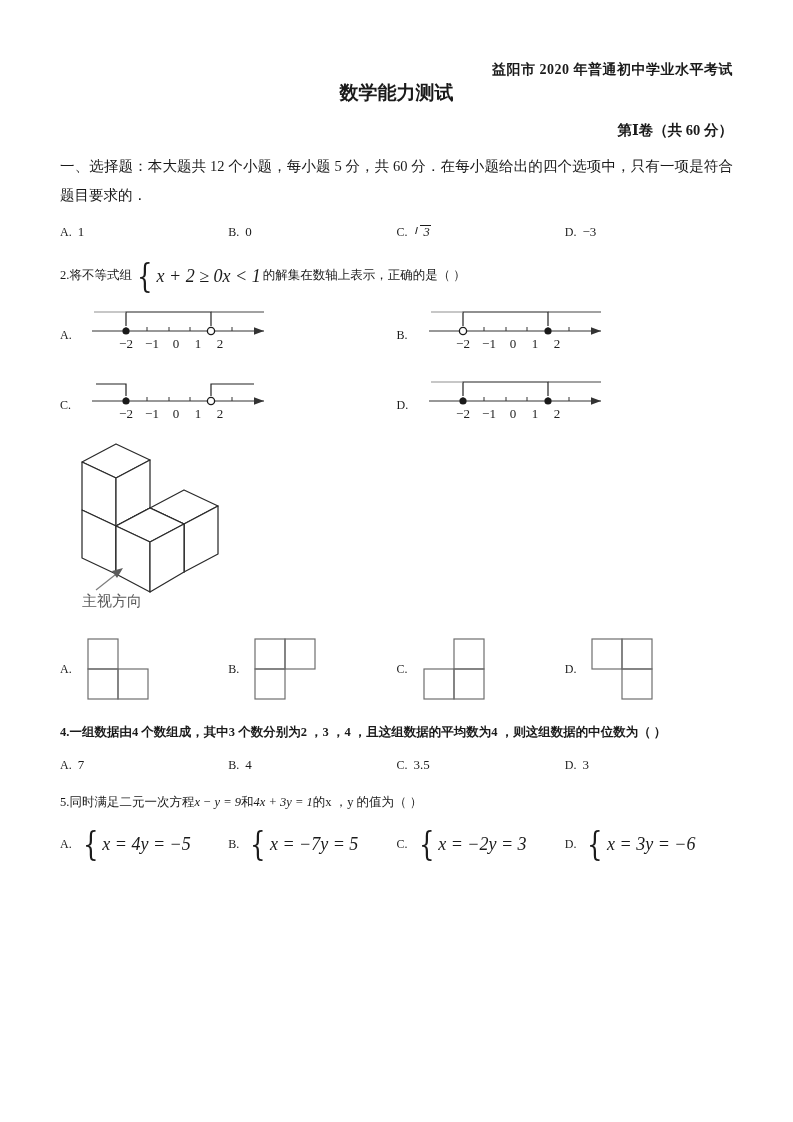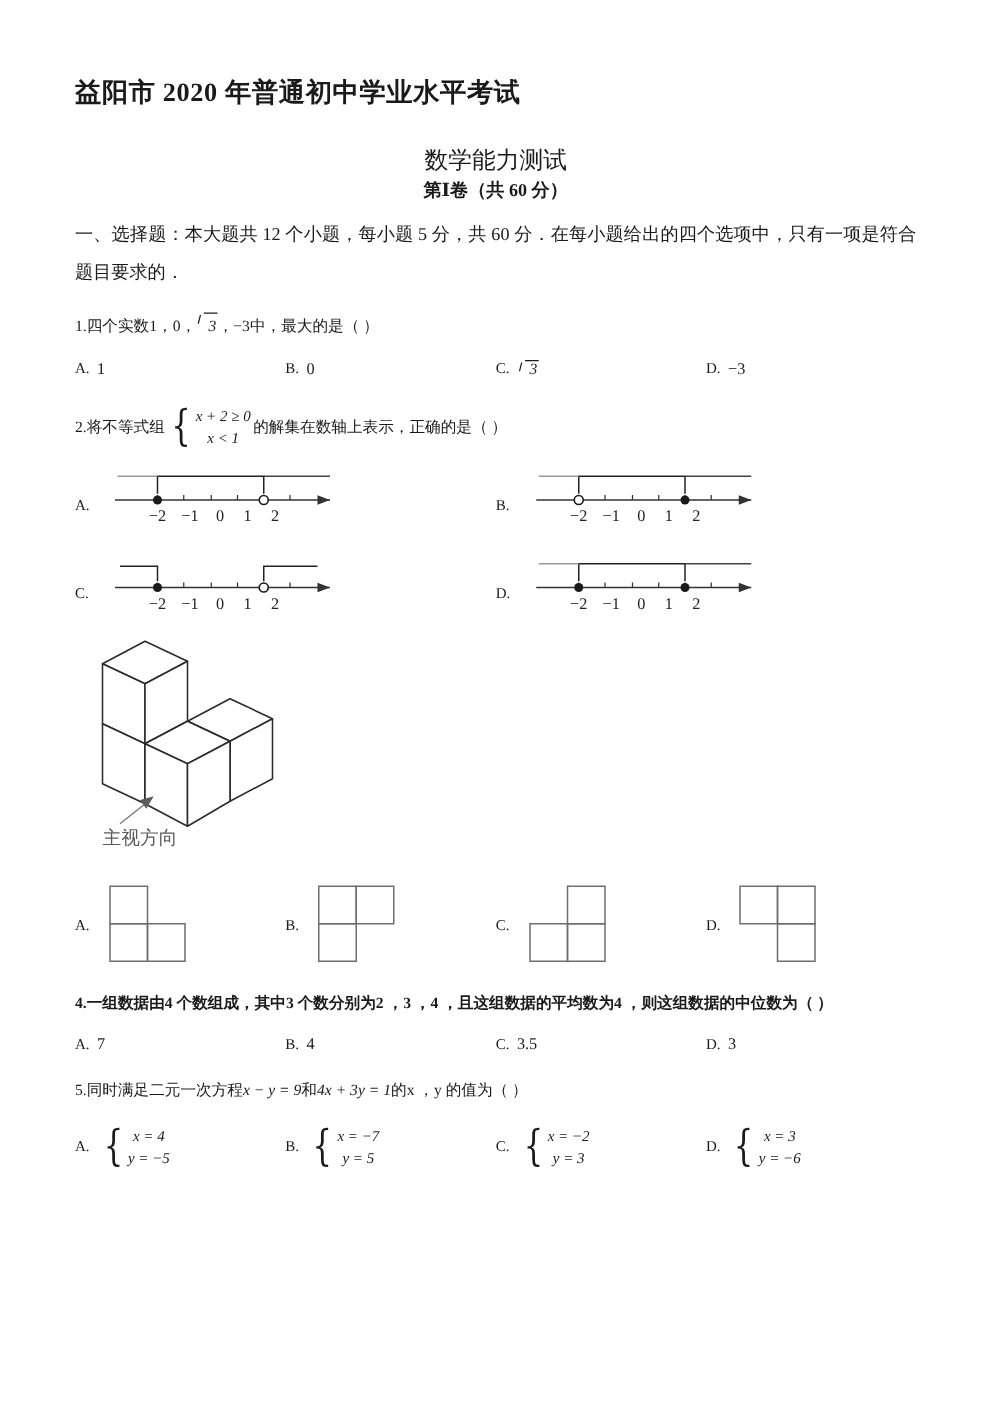--- a/index.html
+++ b/index.html
@@ -10,39 +10,39 @@
     background: #ffffff;
     font-family: "Liberation Serif", "DejaVu Serif", serif;
     color: #1a1a1a;
     position: relative;
     overflow: hidden;
   }
   .page { padding: 0 60px; position: relative; height: 100%; }
 
   
   .title-main {
-    text-align: left;
-    font-size: 21px;
+    text-align: right;
+    font-size: 14px;
     font-weight: bold;
     letter-spacing: 0.5px;
     margin-top: 62px;
     line-height: 1.2;
   }
   .title-sub {
     text-align: center;
     font-size: 19px;
-    font-weight: normal;
-    margin-top: 31px;
+    font-weight: bold;
+    margin-top: 3px;
     line-height: 1.2;
   }
   .title-volume {
-    text-align: center;
+    text-align: right;
     font-size: 14.5px;
     font-weight: bold;
-    margin-top: 2px;
+    margin-top: 16px;
   }
 
   
   .section-head {
     font-size: 14.5px;
     font-weight: normal;
     line-height: 2.05;
     margin-top: 12px;
     text-align: justify;
   }
@@ -105,22 +105,21 @@
   .sys .brace {
     font-size: 34px;
     line-height: 0.82;
     font-family: "DejaVu Serif", serif;
     margin-right: 1px;
     font-weight: 400;
     transform: scaleX(0.72);
   }
   .sys .rows {
     display: flex;
-    flex-direction: column;
-    font-size: 12px;
+    font-size: 18px;
     line-height: 1.45;
   }
   .sys .rows > div { white-space: nowrap; font-style: italic; text-align: center; }
   .sys .rows > div.ctr { text-align: center; }
 
   
   .nl-row { display: flex; margin-top: 14px; }
   .nl-cell { width: 50%; display: flex; align-items: flex-start; }
   .nl-tag { font-size: 12px; padding-top: 24px; width: 26px; }
   .numberline { position: relative; width: 200px; height: 52px; }
@@ -138,25 +137,20 @@
 <body>
 
 <div class="page">
 
   <div class="title-main">益阳市 2020 年普通初中学业水平考试</div>
   <div class="title-sub">数学能力测试</div>
   <div class="title-volume">第Ⅰ卷（共 60 分）</div>
 
   <div class="section-head">一、选择题：本大题共 12 个小题，每小题 5 分，共 60 分．在每小题给出的四个选项中，只有一项是符合题目要求的．</div>
 
-  <div class="question">
-    <span class="q-stem">
-      <span>1.</span><span>四个实数1，0，</span><span class="sqrt"><span class="ital">3</span></span><span>，−3中，最大的是（ ）</span>
-    </span>
-  </div>
   <div class="options-row">
     <div class="opt">
       <span class="opt-label">A.</span>
       <span class="opt-plain">1</span>
     </div>
     <div class="opt">
       <span class="opt-label">B.</span>
       <span class="opt-plain">0</span>
     </div>
     <div class="opt">

